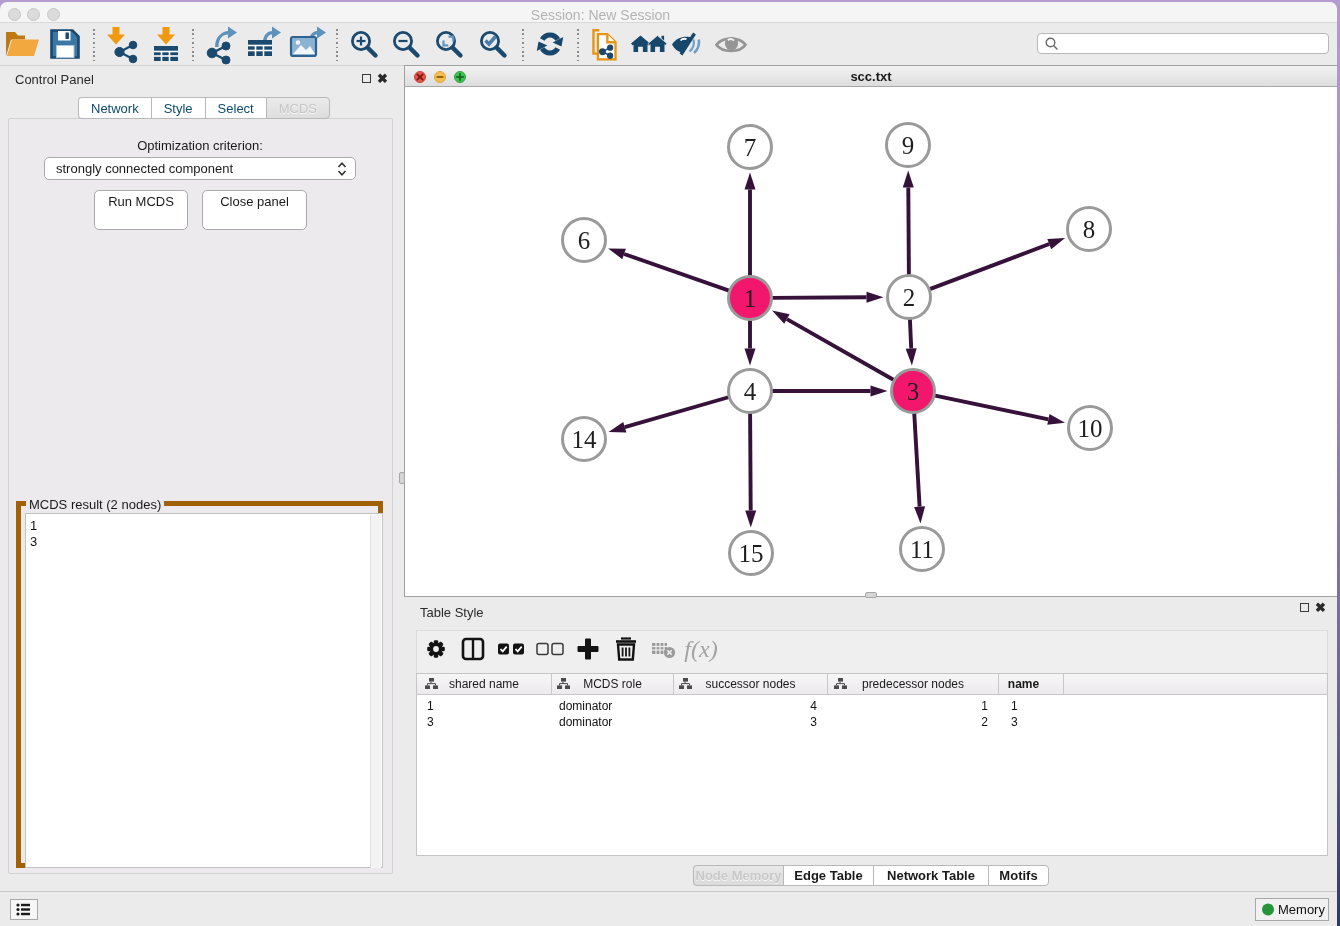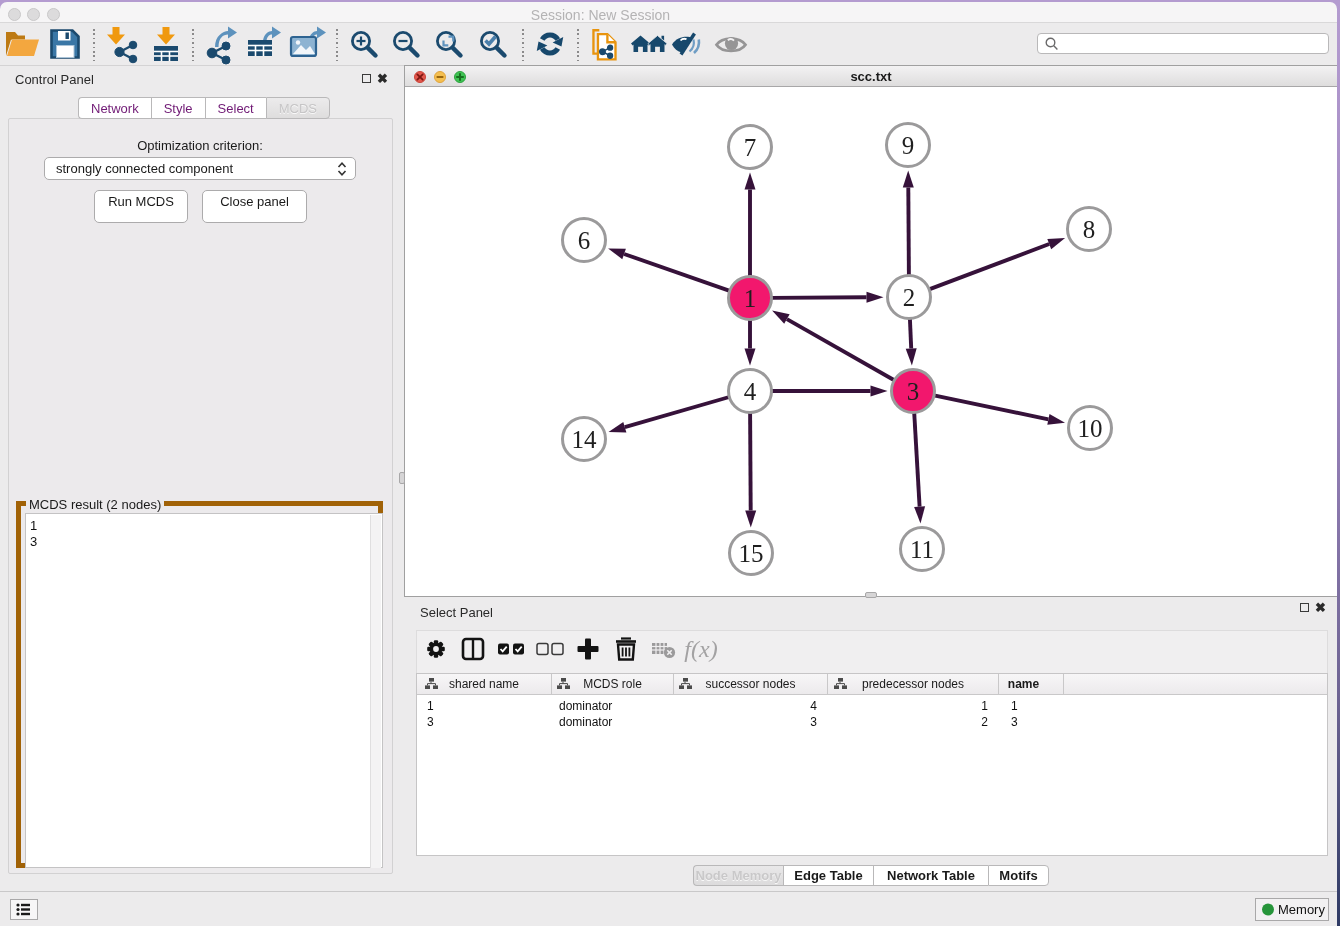--- a/index.html
+++ b/index.html
@@ -14,27 +14,27 @@
 #title { left:0; top:5px; width:1201px; text-align:center; color:#b4b3b4; font-size:14px; }
 #toolbar { left:0; top:23px; width:1337px; height:43px; background:#ecebec; border-bottom:1px solid #d4d3d4; }
 .tsep { position:absolute; top:6px; height:32px; width:1.6px; background-image:repeating-linear-gradient(#8b8a8b 0 1.6px, transparent 1.6px 4.4px); }
 
 #cpanel { left:0; top:67px; width:400px; height:824px; background:#ecebec; }
 #cpTitle { left:15px; top:5px; font-size:13px; color:#2a2a2a; }
 .hdrFloat { position:absolute; width:9px; height:9px; border:1.5px solid #3a3a3a; }
 .hdrX { position:absolute; font-size:13px; font-weight:bold; color:#2a2a2a; }
 #cpInner { left:8px; top:51px; width:385px; height:756px; background:#eceaec; border:1px solid #d2d1d2; border-radius:2px; }
 .tabrow { position:absolute; display:flex; }
-.tab { font-size:13px; height:22px; line-height:21px; padding:0 12px; background:#fff; border:1px solid #b9b8b9; border-right:none; color:#701a75; text-align:center; }
+.tab { font-size:13px; height:22px; line-height:21px; padding:0 12px; background:#fff; border:1px solid #b9b8b9; border-right:none; color:#0c4a6e; text-align:center; }
 .tab.first { border-radius:4px 0 0 4px; }
 .tab.last { border-radius:0 4px 4px 0; border-right:1px solid #b9b8b9; }
 .tab.sel { background:linear-gradient(#eceBec,#dedddd); color:#c6c5c6; text-shadow:0 1px 0 #f8f8f8; }
 #optlabel { left:0; top:71px; width:400px; text-align:center; font-size:13px; color:#1a1a1a; }
 #combo { left:44px; top:90px; width:312px; height:23px; background:#fff; border:1px solid #acabac; border-radius:5px; font-size:13px; line-height:21px; padding-left:11px; color:#1a1a1a; }
-.btn { position:absolute; height:33px; background:#fff; border:1px solid #acabac; border-radius:5px; font-size:13px; text-align:center; line-height:21px; color:#1a1a1a; }
+.btn { position:absolute; height:40px; background:#fff; border:1px solid #acabac; border-radius:5px; font-size:13px; text-align:center; line-height:21px; color:#1a1a1a; }
 #grpbox { left:16px; top:434px; width:367px; height:367px; border:5px solid #a16207; background:#eceaec; }
 #grpbox .cap { position:absolute; left:5px; top:-9px; background:#eceaec; padding:0 3px; font-size:13px; color:#1a1a1a; }
 #grpwhite { position:absolute; left:4px; top:7px; width:358px; height:355px; background:#fff; border:1px solid #c4c3c4; }
 #grpwhite .scrt { position:absolute; right:1px; top:1px; width:11px; height:353px; background:#f4f3f4; border-left:1px solid #e0dfe0; }
 #grpwhite .ln { position:absolute; left:4px; font-size:13px; color:#111; }
 
 #netframe { left:404px; top:65px; width:933px; height:532px; background:#fff; border:1px solid #a0a0a0; border-right:none; }
 #nettitle { position:absolute; left:0; top:0; width:100%; height:21px; background:linear-gradient(#f3f2f3,#dedddd); border-bottom:1px solid #a8a7a8; }
 #nettitle .t { position:absolute; width:100%; text-align:center; top:3px; font-size:13px; font-weight:bold; color:#1a1a1a; }
 .dot { position:absolute; top:5px; width:12px; height:12px; border-radius:50%; }
@@ -328,21 +328,21 @@
         <text x="913" y="399">3</text>
         <text x="584" y="447">14</text>
       <text x="1090" y="436">10</text>
         <text x="751" y="561">15</text>
         <text x="922" y="557">11</text>
     </g>
   </svg>
 </div>
 
 <div class="abs" id="tpanel">
-  <div class="abs" id="tpTitle">Select Panel</div>
+  <div class="abs" id="tpTitle">Table Style</div>
   <div class="hdrFloat" style="left:896px; top:6px;"></div>
   <div class="hdrX" style="left:911px; top:3px;">✖</div>
   <div class="abs" id="ttoolbar"></div>
   <svg class="abs" id="ticons" style="left:0;top:33px;" width="740" height="39" viewBox="0 0 740 39">
 
     <g transform="translate(32,19)" fill="#131313">
       <g>
         <rect x="-2.2" y="-8.8" width="4.4" height="17.6" rx="1.2"></rect>
         <rect x="-2.2" y="-8.8" width="4.4" height="17.6" rx="1.2" transform="rotate(45)"></rect>
         <rect x="-2.2" y="-8.8" width="4.4" height="17.6" rx="1.2" transform="rotate(90)"></rect>

